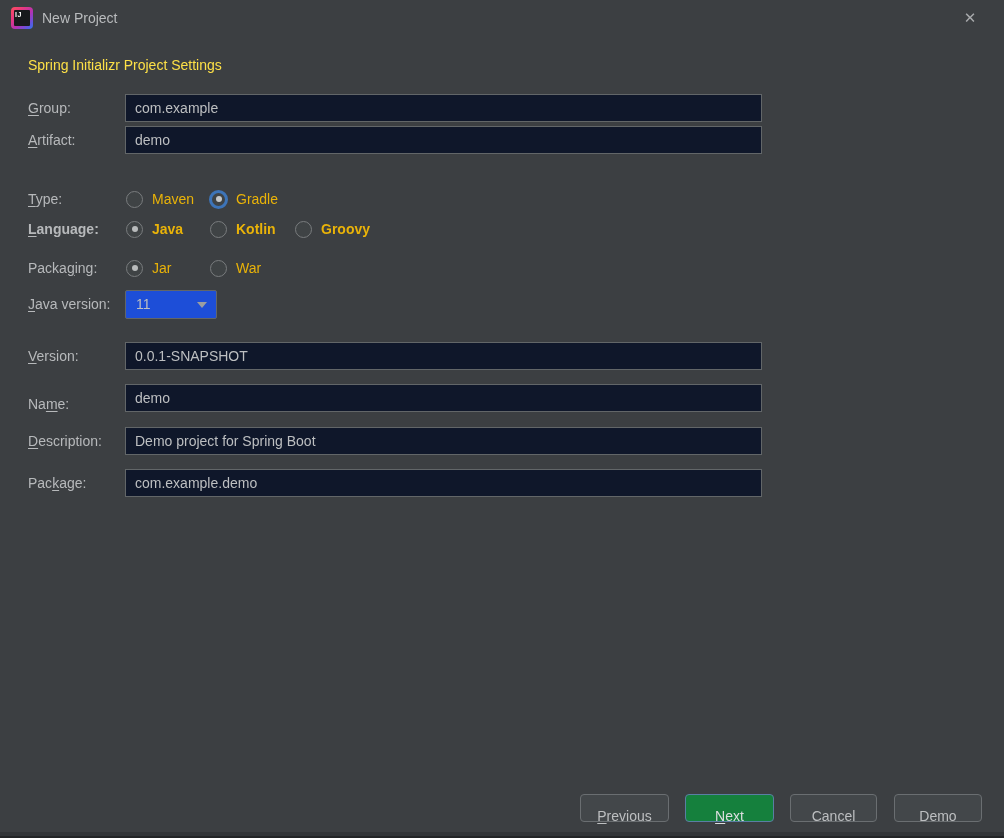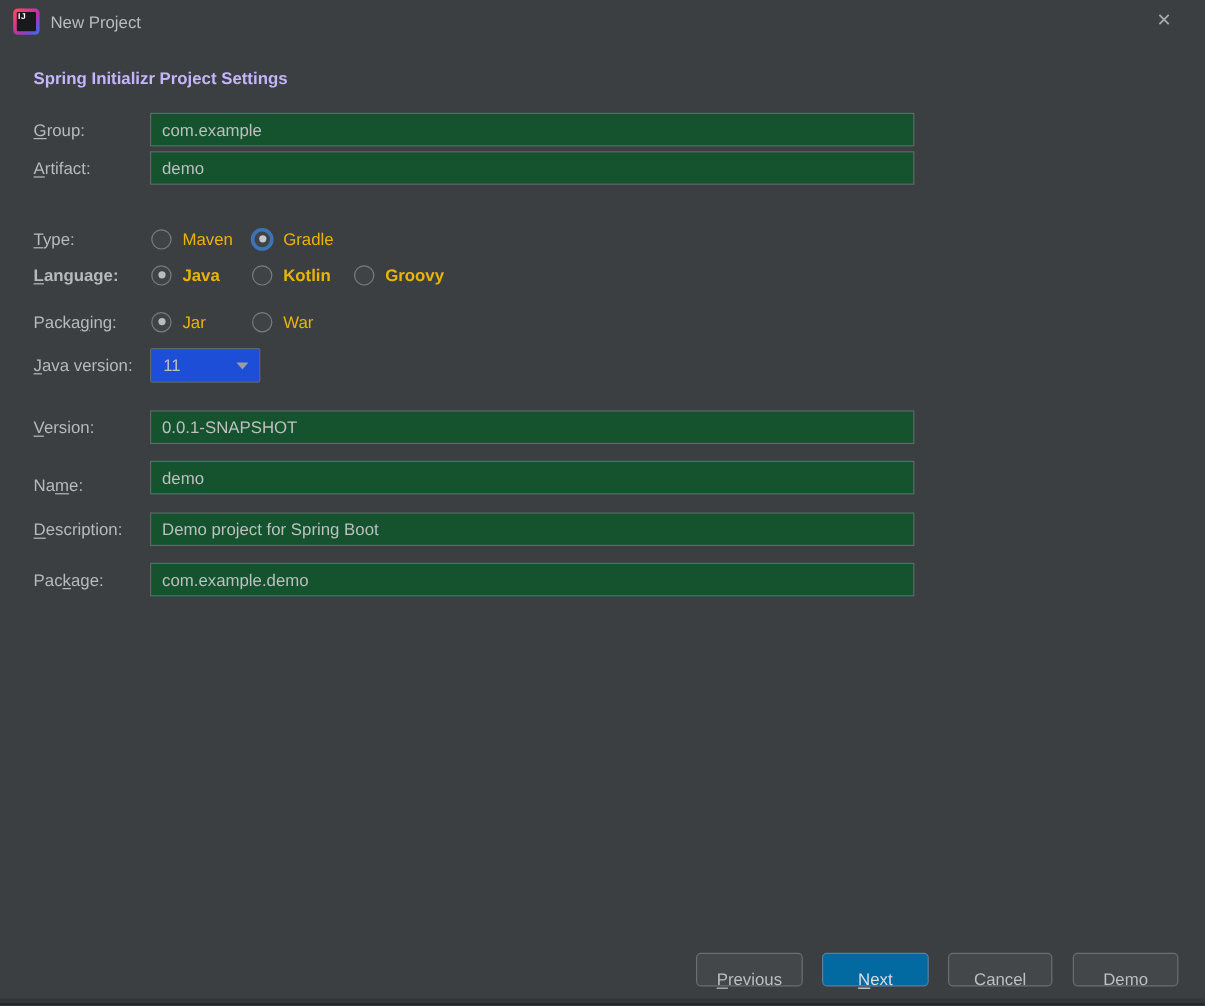--- a/index.html
+++ b/index.html
@@ -29,32 +29,32 @@
   }
   .close-btn {
     position:absolute; right:18px; top:0; width:32px; height:36px;
     text-align:center; line-height:36px; font-size:15px; color:#a8aaac;
     cursor:pointer;
   }
 
   
   .page-header {
     position:absolute; left:28px; top:57px;
-    font-size:14px; font-weight:700; color:#c4b5fd;
+    font-size:14px; font-weight:400; color:#fde047;
   }
 
   
   .row { position:absolute; left:28px; width:734px; display:flex; align-items:center; }
   .lbl { flex:0 0 97px; font-size:14px; color:#b7b9bb; white-space:nowrap; }
   .lbl u, .btn u { text-underline-offset:2px; }
   .ctl { flex:1 1 auto; position:relative; height:100%; display:flex; align-items:center; }
 
   input.text {
     width:100%; height:28px; box-sizing:border-box;
-    background:#14532d; border:1px solid #626668; border-radius:0;
+    background:#0f172a; border:1px solid #626668; border-radius:0;
     color:#bdbfc1; font-size:14px; font-family:inherit;
     padding:0 9px; outline:none; cursor:text;
   }
 
   
   .radio-item {
     position:absolute; top:0; height:100%;
     display:flex; align-items:center; gap:9px; cursor:default;
   }
   .radio {
@@ -86,21 +86,21 @@
   }
 
   
   .btn {
     position:absolute; top:794px; height:28px; box-sizing:border-box;
     background:#43474a; border:1px solid #6a6e71; border-radius:4px;
     color:#bdbfc1; font-size:14px; line-height:25px; text-align:center;
     cursor:pointer; font-family:inherit; padding:9px;
   }
   .btn.default {
-    background:#0369a1; border-color:#5a7ea3; color:#dcdee0;
+    background:#15803d; border-color:#5a7ea3; color:#dcdee0;
   }
   .btn-previous { left:580px; width:89px; }
   .btn-next     { left:685px; width:89px; }
   .btn-cancel   { left:790px; width:87px; }
   .btn-help     { left:894px; width:88px; }
 
   .bottom-edge {
     position:absolute; left:0; right:0; bottom:0; height:6px;
     background:#323538; border-bottom:2px solid #232527; box-sizing:border-box;
   }

